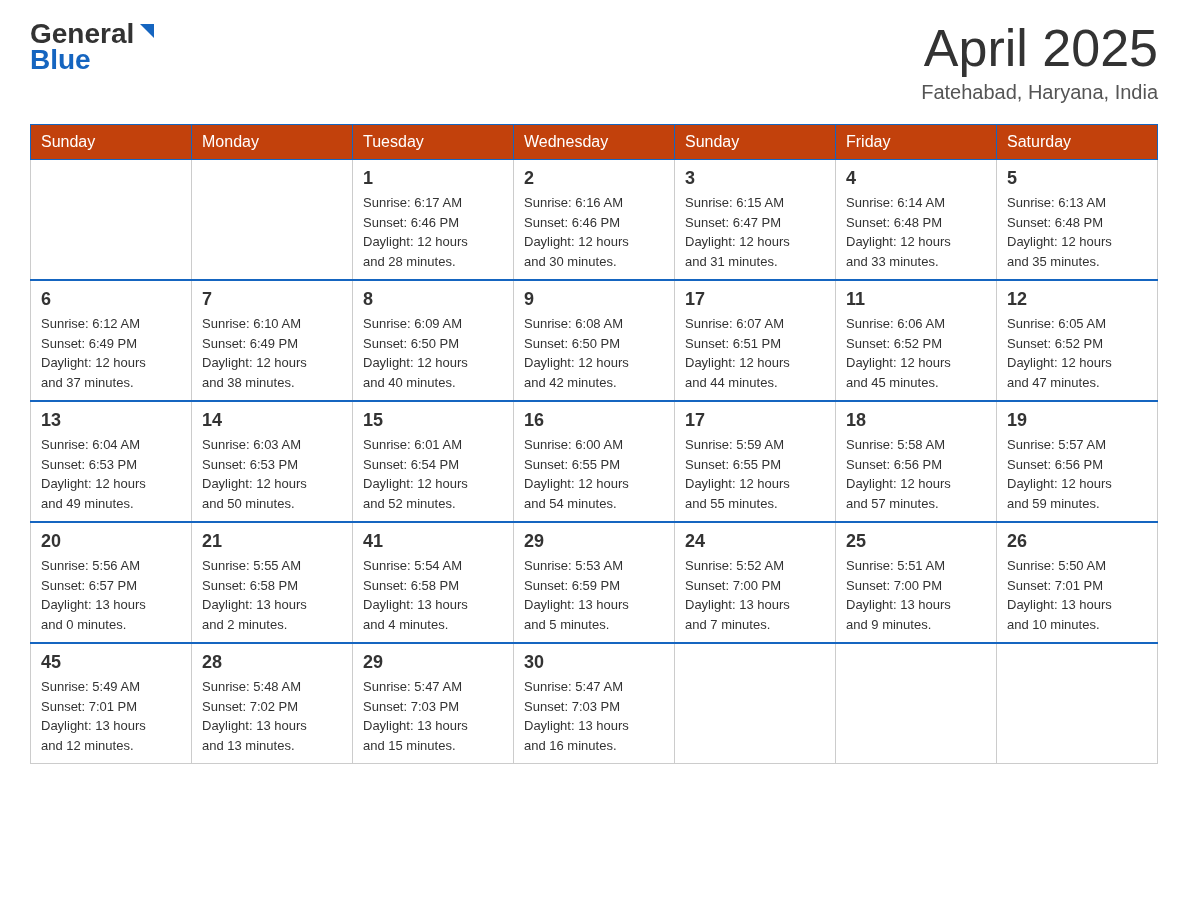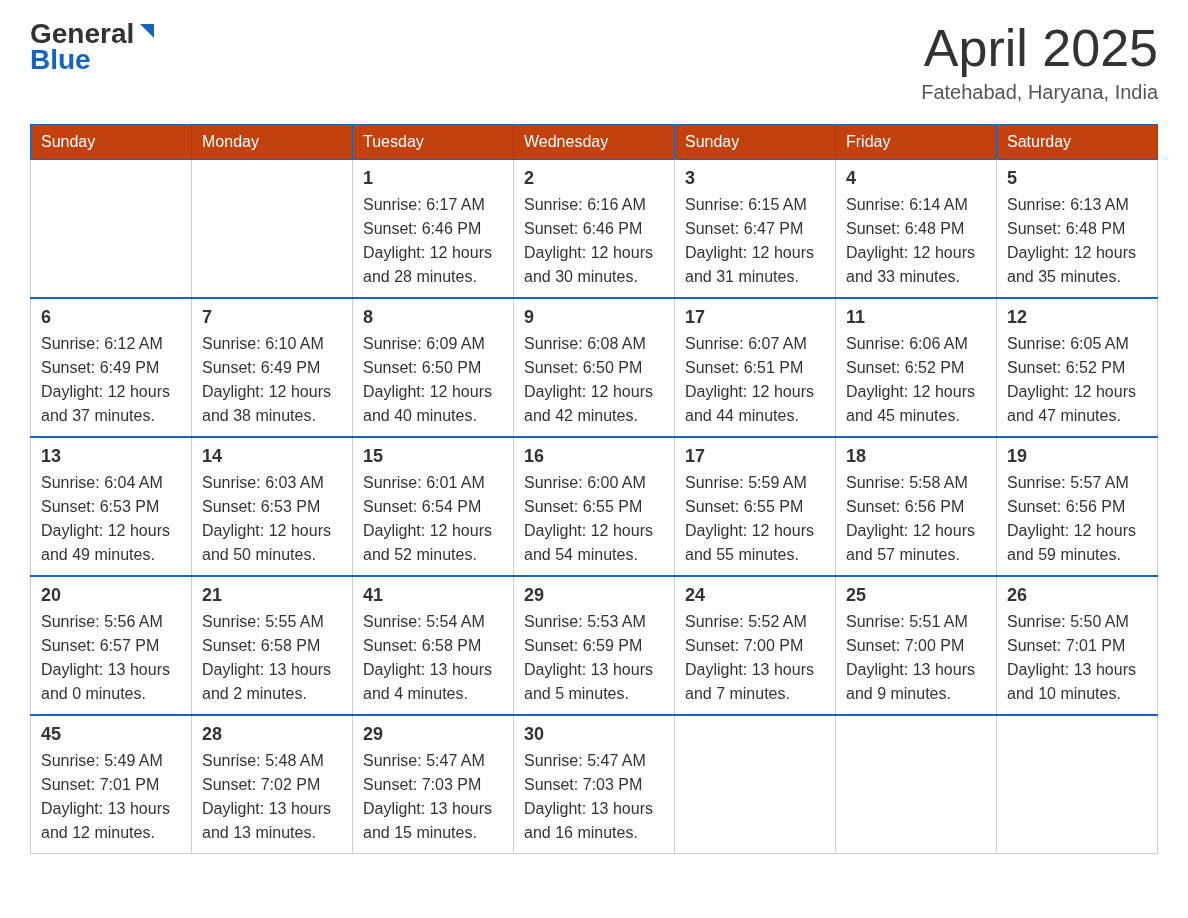--- a/index.html
+++ b/index.html
@@ -68,21 +68,21 @@
       width: 14.28%;
       min-height: 100px;
     }
     .day-number {
       font-size: 18px;
       font-weight: bold;
       color: #333;
       margin-bottom: 4px;
     }
     .day-info {
-      font-size: 16px;
+      font-size: 13px;
       color: #333;
       line-height: 1.5;
     }
     .empty-cell {
       background: #fff;
     }
     .calendar tr:not(:last-child) td {
       border-bottom: 2px solid #1565c0;
     }
   </style>

